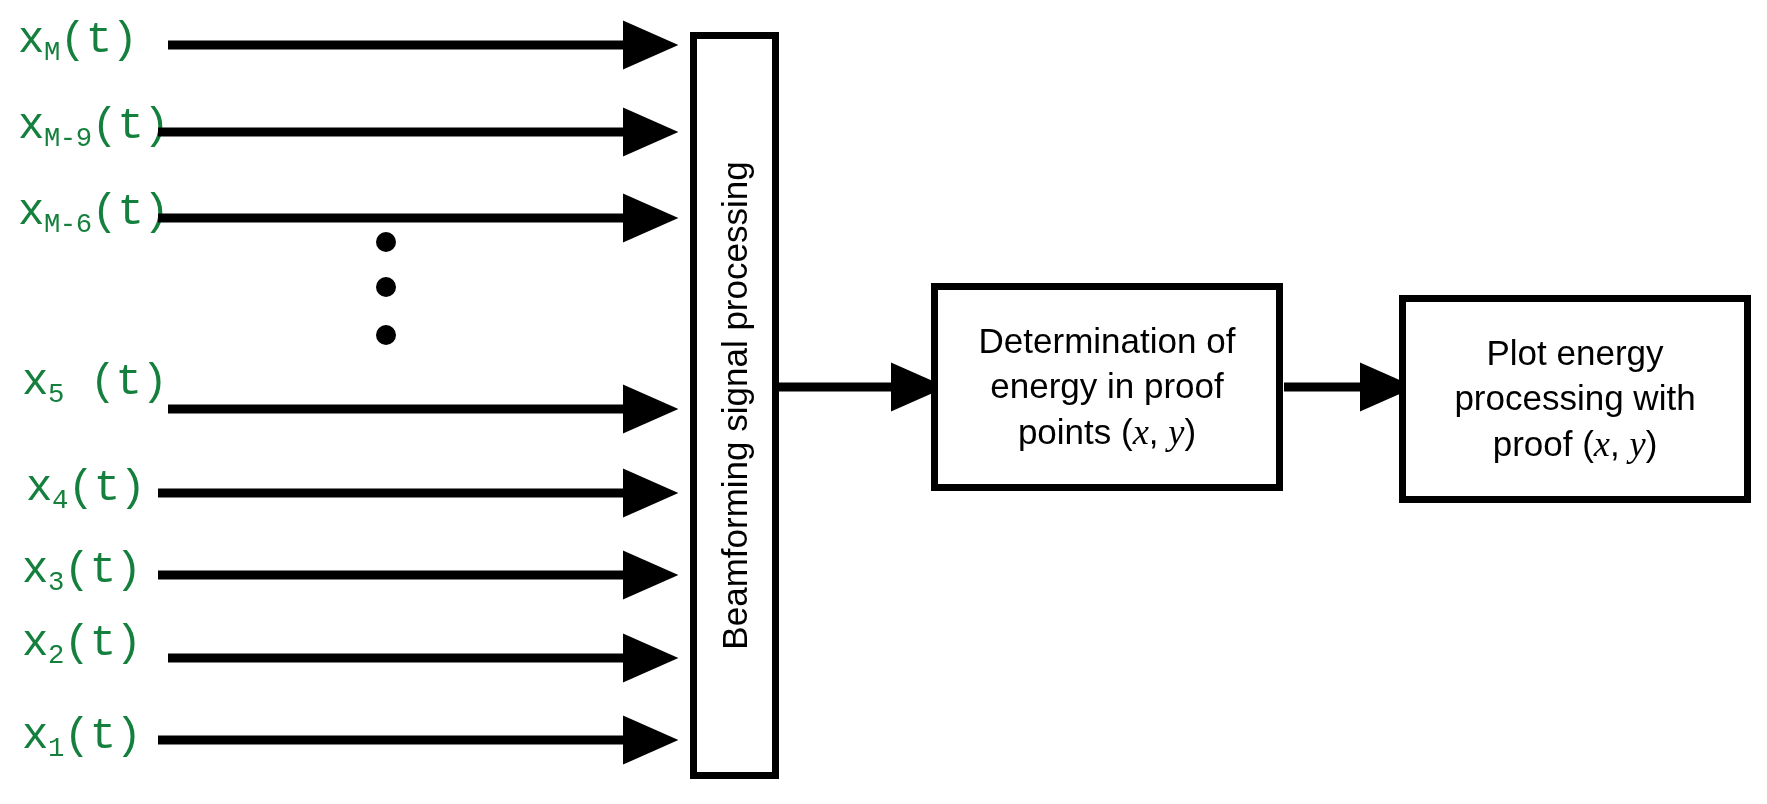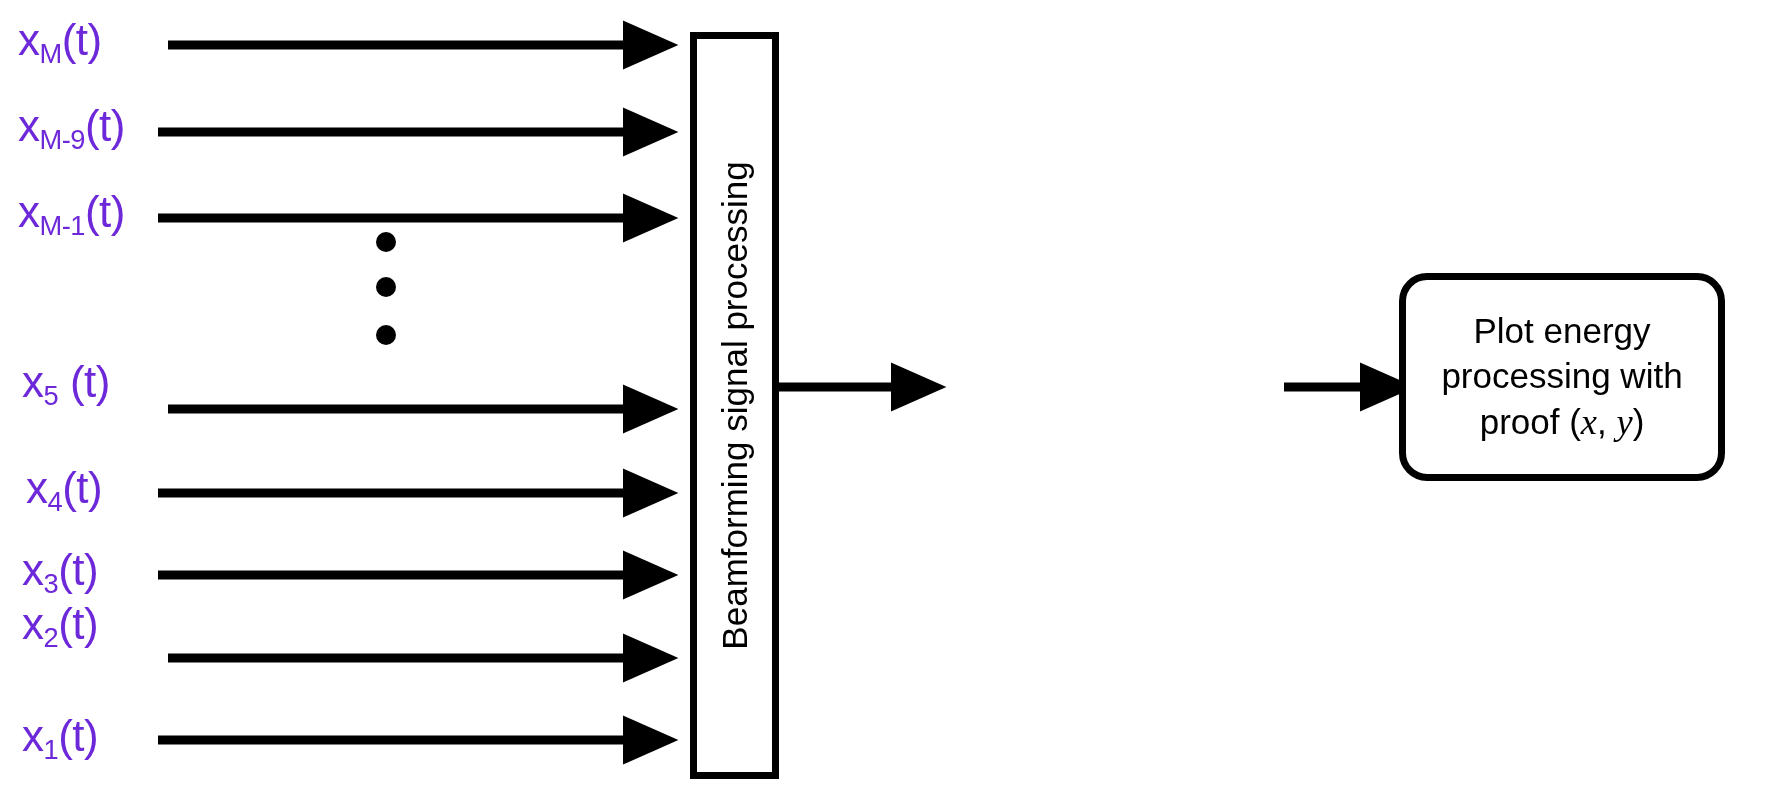--- a/index.html
+++ b/index.html
@@ -13,24 +13,24 @@
     height: 804px;
     background: #ffffff;
     overflow: hidden;
     font-family: "Liberation Sans", sans-serif;
     color: #000000;
   }
 
   
   .sig-label {
     position: absolute;
-    font-family: Liberation Sans, sans-serif;
+    font-family: Liberation Mono, monospace;
     font-size: 44px;
     line-height: 1;
-    color: #6d28d9;
+    color: #15803d;
     white-space: nowrap;
     text-align: left;
     letter-spacing: -0.5px;
   }
   .sig-label sub {
     font-size: 0.62em;
     vertical-align: -0.30em;
     letter-spacing: -0.5px;
   }
 
@@ -89,36 +89,36 @@
 
   <div class="sig-label" style="left:18px; top:18px;">
     <span>x</span><sub>M</sub><span>(t)</span>
   </div>
 
   <div class="sig-label" style="left:18px; top:104px;">
     <span>x</span><sub>M-9</sub><span>(t)</span>
   </div>
 
   <div class="sig-label" style="left:18px; top:190px;">
-    <span>x</span><sub>M-1</sub><span>(t)</span>
+    <span>x</span><sub>M-6</sub><span>(t)</span>
   </div>
 
   <div class="sig-label" style="left:22px; top:360px;">
     <span>x</span><sub>5</sub><span> (t)</span>
   </div>
 
   <div class="sig-label" style="left:26px; top:466px;">
     <span>x</span><sub>4</sub><span>(t)</span>
   </div>
 
   <div class="sig-label" style="left:22px; top:548px;">
     <span>x</span><sub>3</sub><span>(t)</span>
   </div>
 
-  <div class="sig-label" style="left:22px; top:602px;">
+  <div class="sig-label" style="left:22px; top:621px;">
     <span>x</span><sub>2</sub><span>(t)</span>
   </div>
 
   <div class="sig-label" style="left:22px; top:714px;text-align:center;">
     <span>x</span><sub>1</sub><span>(t)</span>
   </div>
 
   <svg class="arrow-svg" style="left:0px; top:0px;" width="1767" height="804">
     <defs>
       <marker id="ah" markerWidth="7" markerHeight="7" refX="0.6" refY="3.0" orient="auto" markerUnits="strokeWidth">
@@ -144,22 +144,29 @@
   <div>
     <div class="vdot" style="left:376px; top:232px;"></div>
     <div class="vdot" style="left:376px; top:277px;"></div>
     <div class="vdot" style="left:376px; top:325px;"></div>
   </div>
 
   <div class="box" style="left:690px; top:32px; width:89px; height:747px;">
     <div class="vbox-text">Beamforming signal processing</div>
   </div>
 
+  <div class="box" style="left:931px; top:283px; width:352px; height:208px;">
+    <div class="box-text">
+      <span>Determination of</span><br>
+      <span>energy in proof</span><br>
+      <span>points </span><span>(</span><span class="mathvar">x</span><span>, </span><span class="mathvar">y</span><span>)</span>
+    </div>
+  </div>
 
-  <div class="box" style="left:1399px; top:273px; width:326px; height:208px;border-radius:28px;">
+  <div class="box" style="left:1399px; top:295px; width:352px; height:208px;">
     <div class="box-text">
       <span>Plot energy</span><br>
       <span>processing with</span><br>
       <span>proof </span><span>(</span><span class="mathvar">x</span><span>, </span><span class="mathvar">y</span><span>)</span>
     </div>
   </div>
 
 </div>
 
 </body></html>

